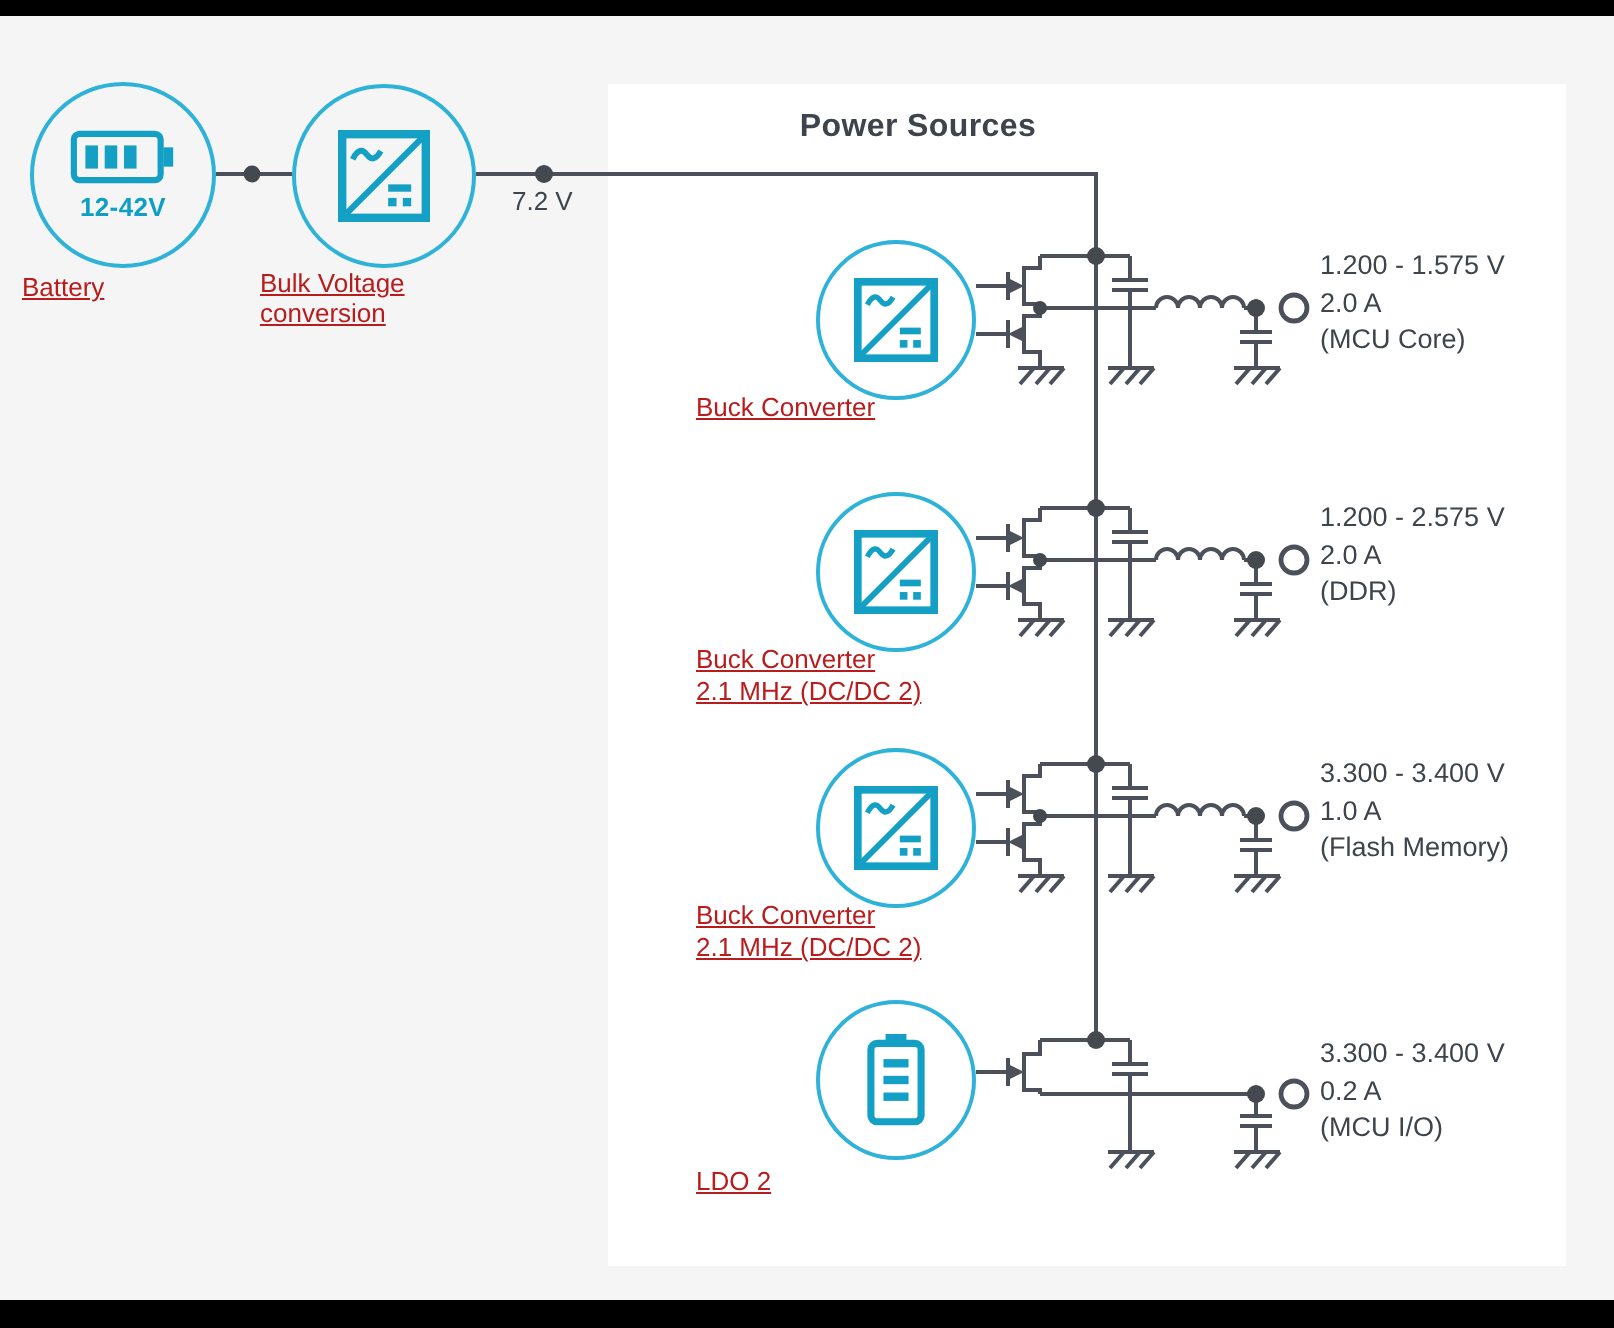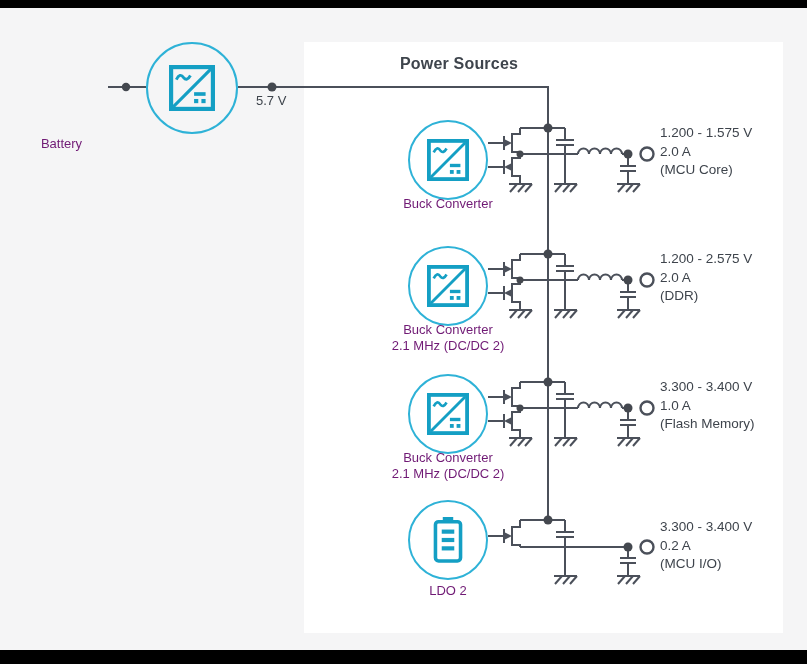--- a/index.html
+++ b/index.html
@@ -19,21 +19,21 @@
   .circuit{position:absolute;left:0;top:0;}
   .node{
     position:absolute;border:2.5px solid #2eb2d7;border-radius:50%;
     box-sizing:border-box;display:flex;flex-direction:column;
     align-items:center;justify-content:center;
   }
   .node .range{
     color:#109fc4;font-weight:700;font-size:13px;margin-top:3px;letter-spacing:.2px;
   }
   .tlabel{
-    position:absolute;color:#701a75;font-size:13px;line-height:16px;text-align:center;
+    position:absolute;color:#b91c1c;font-size:13px;line-height:16px;text-align:left;text-decoration:underline;
   }
   .dark-label{position:absolute;color:#3e444c;font-size:13px;}
   .spec{
     position:absolute;left:660px;width:150px;color:#3e444c;
     font-size:13.5px;line-height:18.5px;text-align:left;
   }
   .icon{display:block;}
 </style>
 </head>
 <body>
@@ -90,34 +90,48 @@
       <path d="M628,547 V558 M620,558 H636 M620,563 H636 M628,563 V576"></path>
       <circle cx="647" cy="547" r="6.5" fill="#ffffff" stroke-width="2.4"></circle>
     </g>
     <polygon points="504,532 512,536 504,540" fill="#4b505a"></polygon>
     <circle cx="548" cy="520" r="4.5" fill="#44484f"></circle>
     <circle cx="628" cy="547" r="4.5" fill="#44484f"></circle>
     <use href="#gnd" transform="translate(565,576)"></use>
     <use href="#gnd" transform="translate(628,576)"></use>
   </svg>
 
+  <div class="node" style="left:15px;top:41px;width:93px;height:93px;">
+    <svg class="icon" width="54" height="29" viewBox="0 0 56 30">
+      <rect x="2" y="3" width="45" height="24" rx="3" fill="none" stroke="#149fc4" stroke-width="3.2"></rect>
+      <rect x="48.5" y="10" width="5" height="10" fill="#149fc4"></rect>
+      <rect x="8" y="9" width="6.5" height="12" fill="#149fc4"></rect>
+      <rect x="18" y="9" width="6.5" height="12" fill="#149fc4"></rect>
+      <rect x="28" y="9" width="6.5" height="12" fill="#149fc4"></rect>
+    </svg>
+    <div class="range">12-42V</div>
+  </div>
   <div class="tlabel" style="left:11px;top:136px;width:101px;">Battery</div>
 
   <div class="node" style="left:146px;top:42px;width:92px;height:92px;">
     <svg class="icon" width="46" height="46" viewBox="0 0 44 44">
       <rect x="2" y="2" width="40" height="40" fill="none" stroke="#149fc4" stroke-width="4"></rect>
       <line x1="4" y1="40" x2="40" y2="4" stroke="#149fc4" stroke-width="3"></line>
       <path d="M7,14 q3.5,-7 7,-2 q3,4 6.5,-2" fill="none" stroke="#149fc4" stroke-width="2.8"></path>
       <rect x="24" y="26" width="11" height="3.5" fill="#149fc4"></rect>
       <rect x="24" y="32.5" width="4" height="4" fill="#149fc4"></rect>
       <rect x="31" y="32.5" width="4" height="4" fill="#149fc4"></rect>
     </svg>
   </div>
-
-  <div class="dark-label" style="left:256px;top:93px;">5.7 V</div>
+  <div class="tlabel" style="left:130px;top:134px;width:124px;line-height:15px;">
+    <div>Bulk Voltage</div>
+    <div>conversion</div>
+  </div>
+
+  <div class="dark-label" style="left:256px;top:93px;">7.2 V</div>
 
   <div class="node" style="left:408px;top:120px;width:80px;height:80px;">
     <svg class="icon" width="42" height="42" viewBox="0 0 44 44">
       <rect x="2" y="2" width="40" height="40" fill="none" stroke="#149fc4" stroke-width="4"></rect>
       <line x1="4" y1="40" x2="40" y2="4" stroke="#149fc4" stroke-width="3"></line>
       <path d="M7,14 q3.5,-7 7,-2 q3,4 6.5,-2" fill="none" stroke="#149fc4" stroke-width="2.8"></path>
       <rect x="24" y="26" width="11" height="3.5" fill="#149fc4"></rect>
       <rect x="24" y="32.5" width="4" height="4" fill="#149fc4"></rect>
       <rect x="31" y="32.5" width="4" height="4" fill="#149fc4"></rect>
     </svg>

